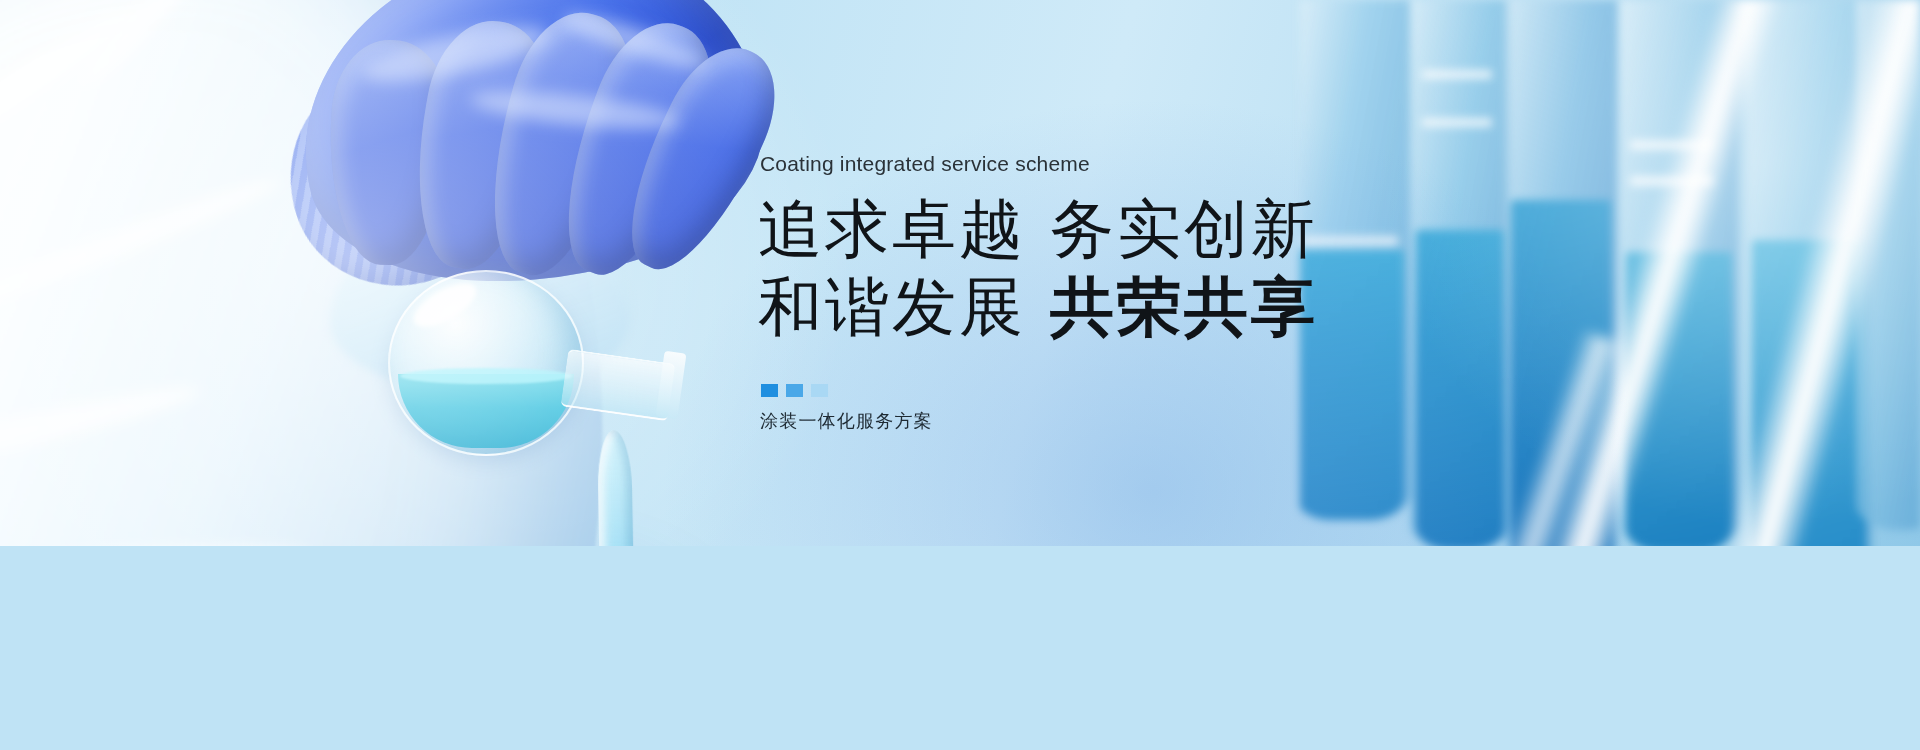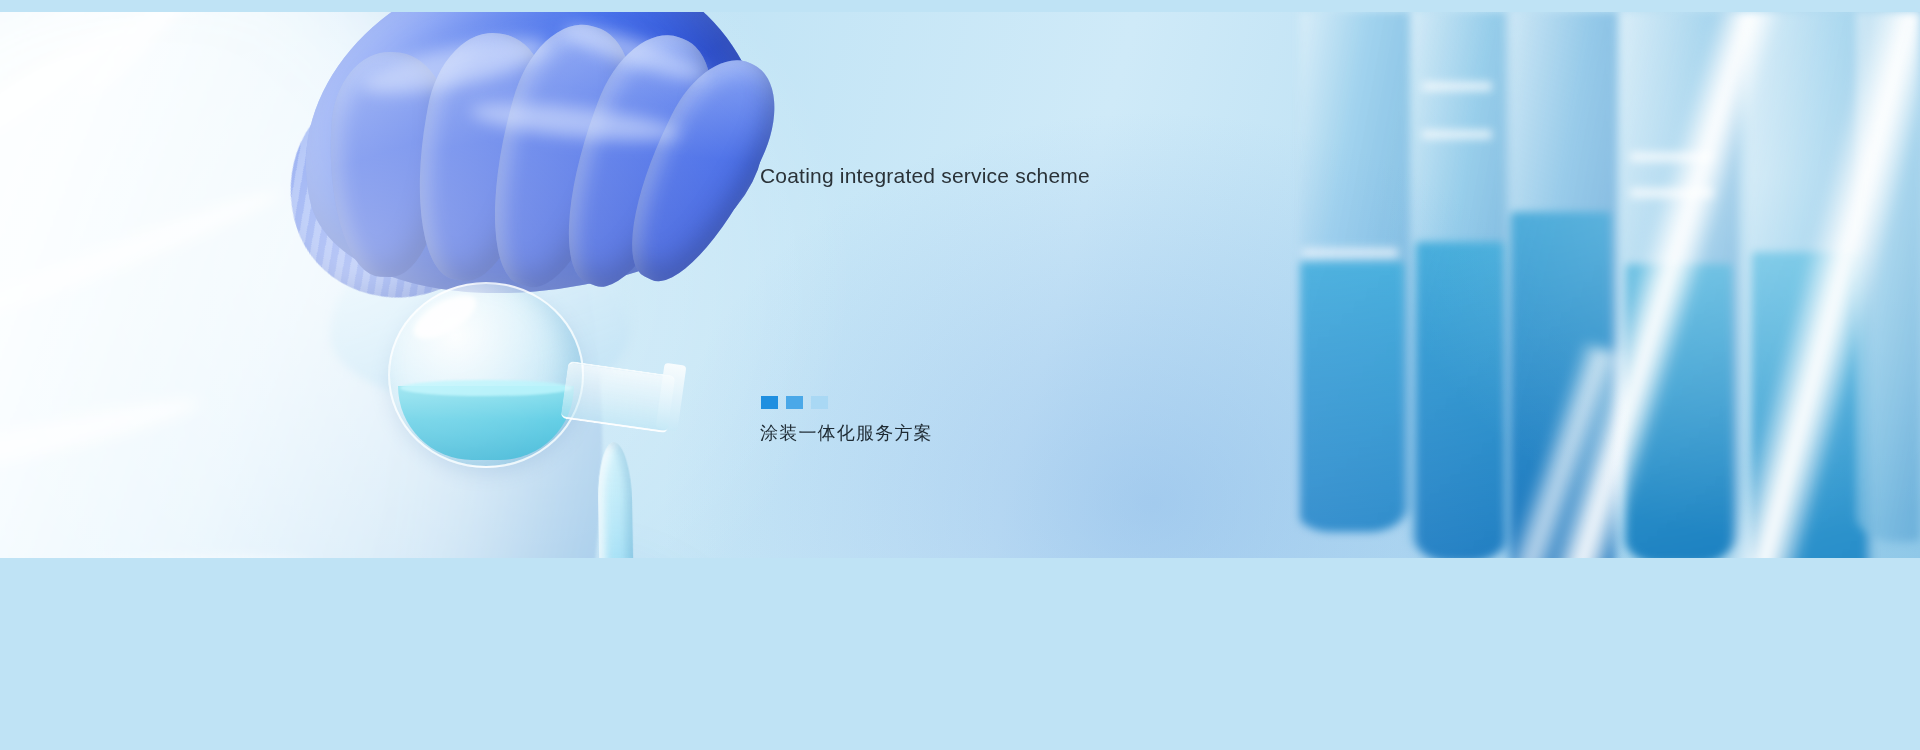--- a/index.html
+++ b/index.html
@@ -1,20 +1,20 @@
 <!DOCTYPE html>
 <html><head>
 <meta charset="utf-8">
 <style>
   * { margin:0; padding:0; box-sizing:border-box; }
   html,body { width:1920px; height:750px; overflow:hidden; background:#bfe3f5; }
   body { font-family:"Liberation Sans","DejaVu Sans",sans-serif; }
 
   .banner{ position:relative; width:1920px; height:546px; overflow:hidden;
-           background:linear-gradient(105deg,#9fd4ef 0%,#bfe3f5 30%,#cfeaf8 55%,#b9dff3 75%,#8fc8e8 100%);margin-top:12px; }
+           background:linear-gradient(105deg,#9fd4ef 0%,#bfe3f5 30%,#cfeaf8 55%,#b9dff3 75%,#8fc8e8 100%); }
 
   
   .wash{ position:absolute; inset:0;
          background:
            radial-gradient(820px 700px at 18% 48%, rgba(255,255,255,.55), rgba(255,255,255,0) 62%),
            radial-gradient(700px 560px at 60% 90%, rgba(108,162,226,.40), rgba(108,162,226,0) 70%),
            radial-gradient(560px 520px at 92% 30%, rgba(255,255,255,.35), rgba(255,255,255,0) 70%);
          pointer-events:none; }
 
   
@@ -221,20 +221,30 @@
     <div class="stream2"></div>
     <div class="glass-bottom"></div>
   </div>
 
   <div class="wash"></div>
 
   <div class="content">
 
     <div class="eyebrow">Coating integrated service scheme</div>
 
+    <div class="headline">
+      <div class="hl-line">
+        <span class="hl-a hl-thin">追求卓越</span>
+        <span class="hl-b" style="font-weight:400;">务实创新</span>
+      </div>
+      <div class="hl-line">
+        <span class="hl-a hl-thin">和谐发展</span>
+        <span class="hl-b">共荣共享</span>
+      </div>
+    </div>
 
     <div class="dots">
       <span class="dot" style="background:#1f8fe0;"></span>
       <span class="dot" style="background:#4aa8e8;"></span>
       <span class="dot" style="background:#a9d8f4;"></span>
     </div>
 
     <div class="caption">涂装一体化服务方案</div>
   </div>
 </div>

